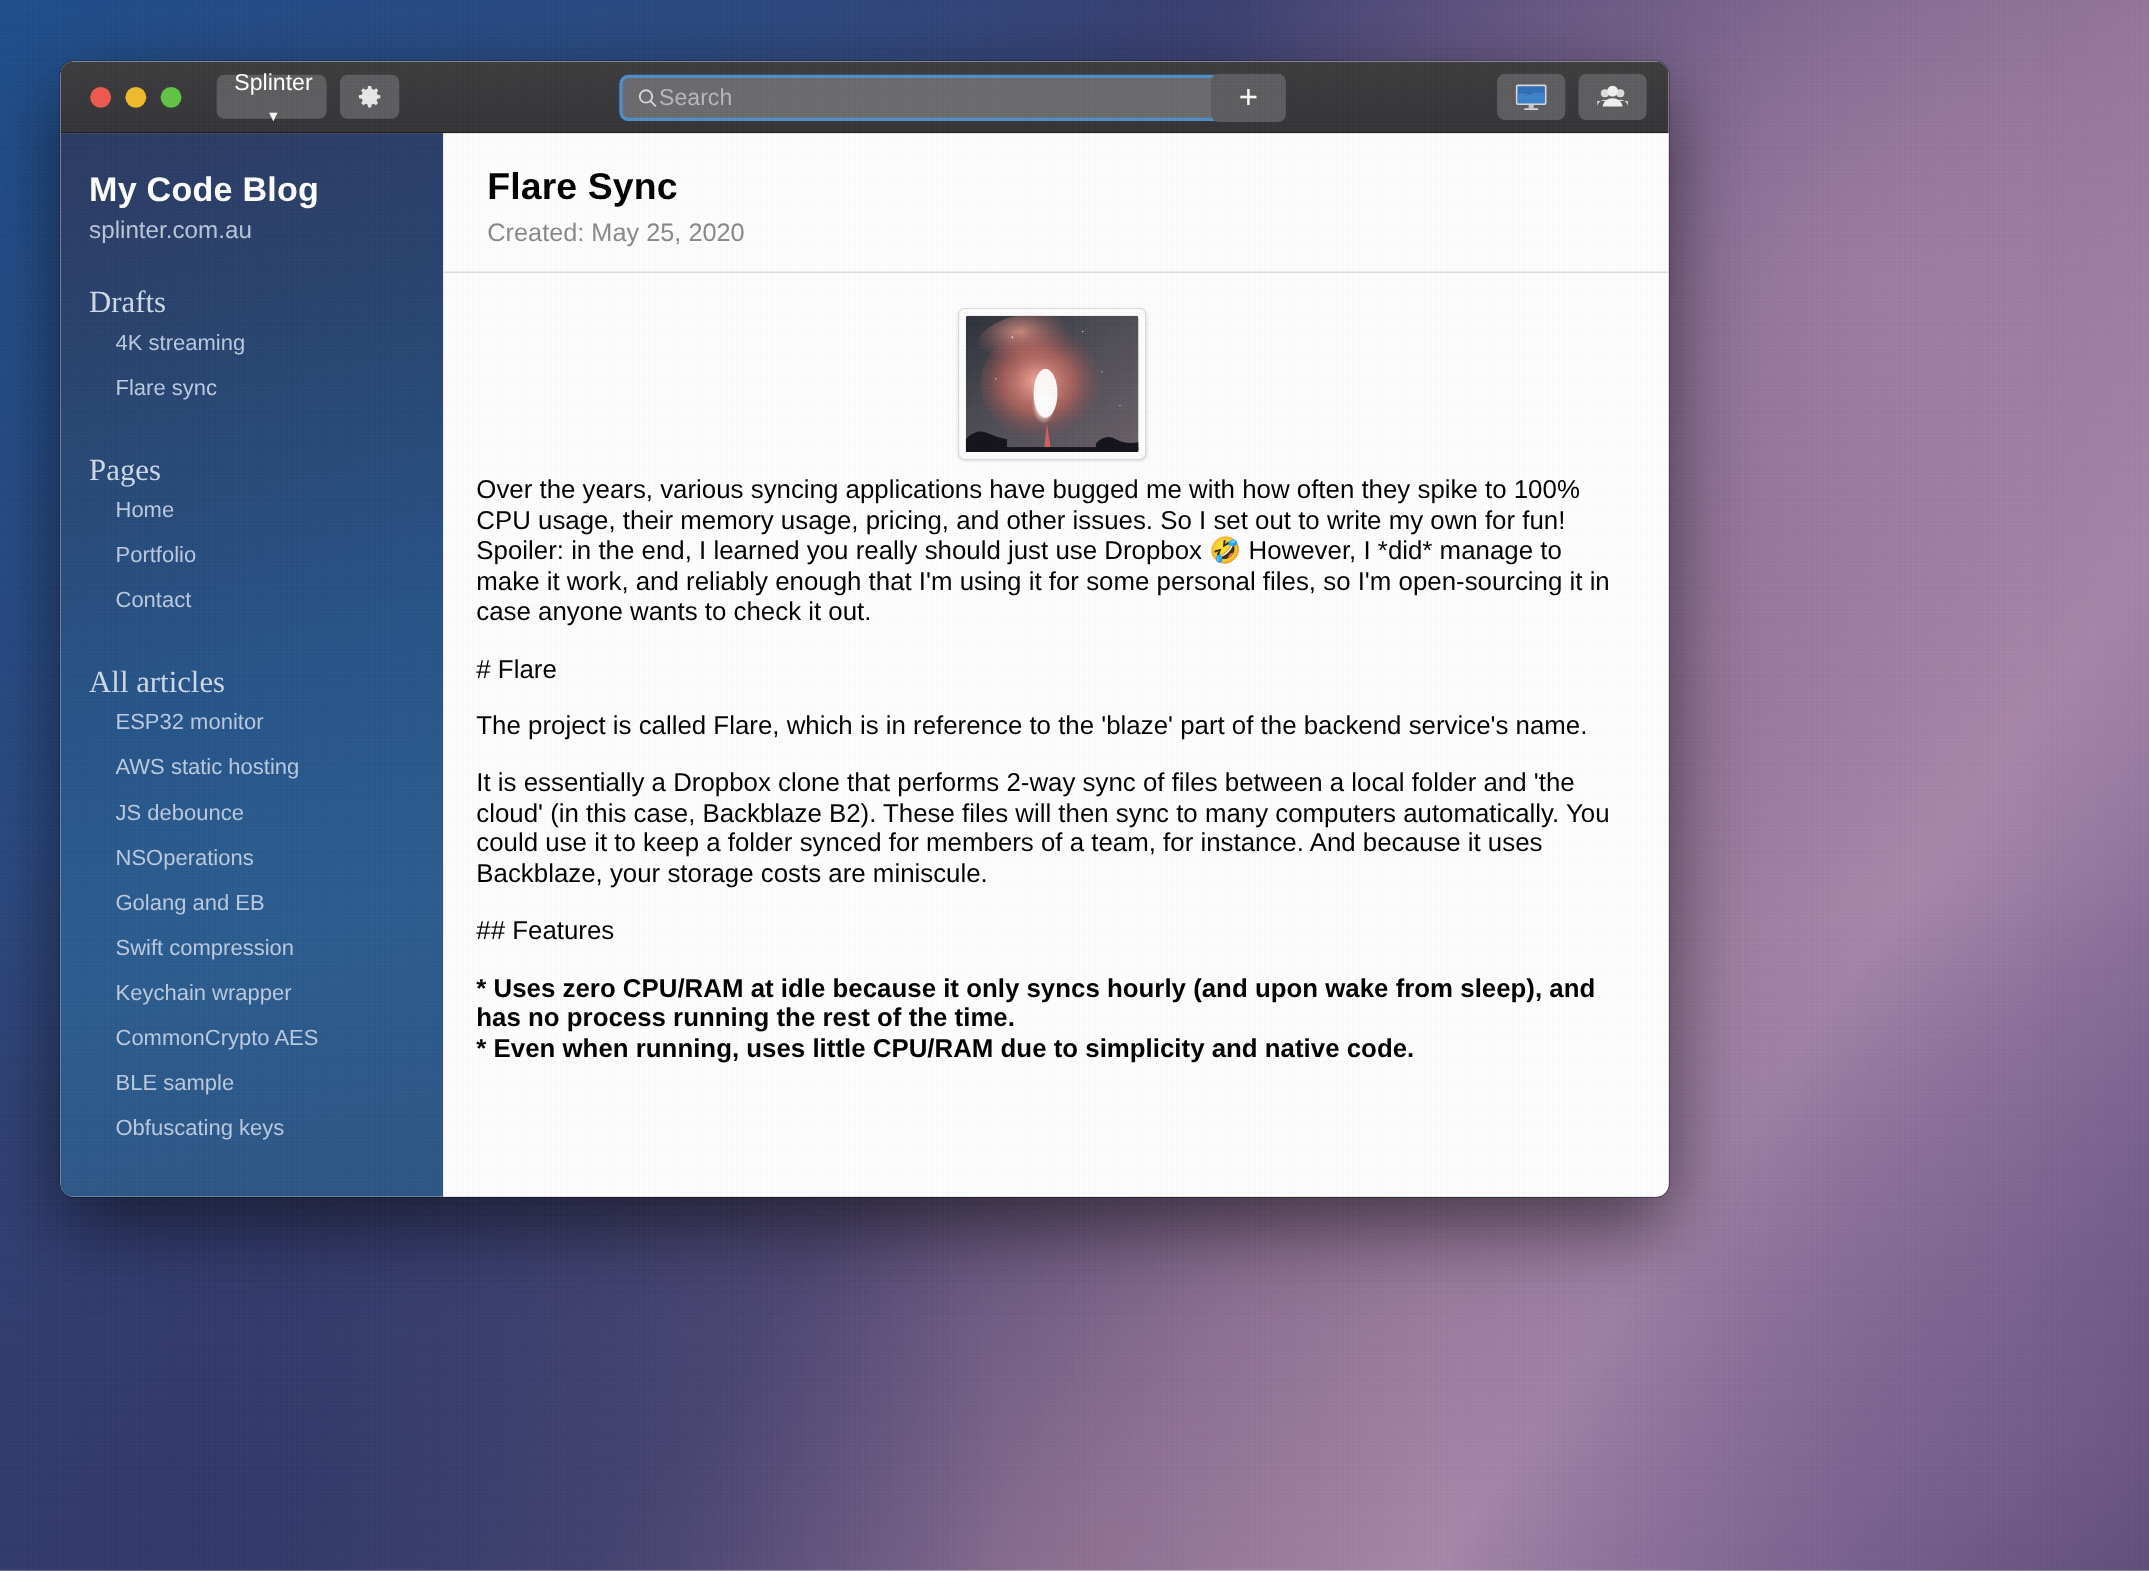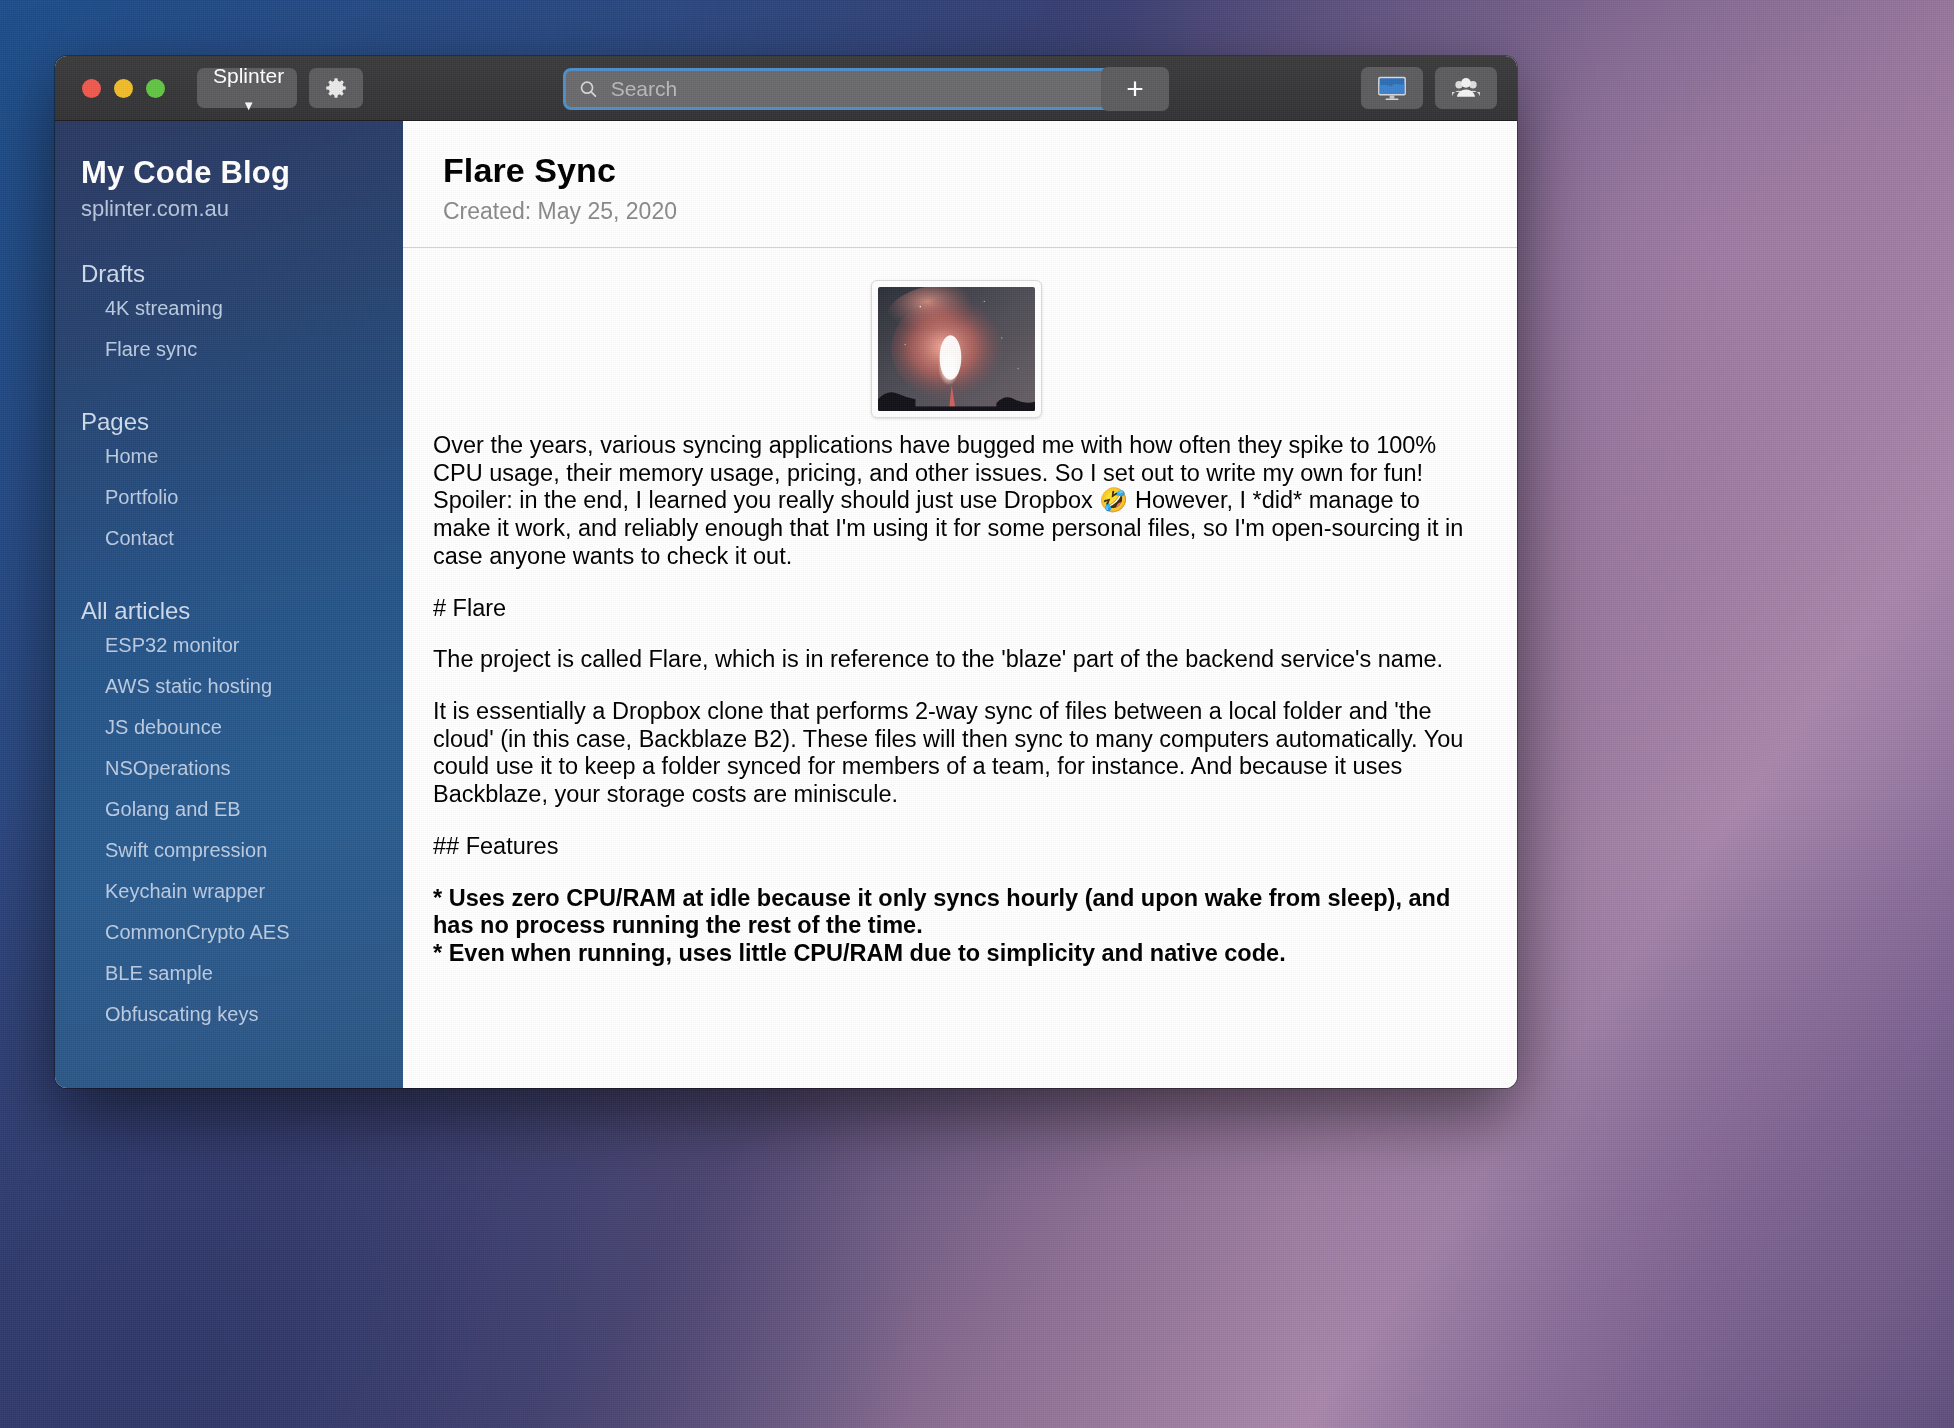--- a/index.html
+++ b/index.html
@@ -97,21 +97,21 @@
     left: 508px;
     top: 12px;
     width: 576px;
     height: 42px;
     border-radius: 8px;
     border: 3px solid #4e8fc9;
     background: #6b6b6e;
     display: flex;
     align-items: center;
     padding: 0 12px;
-    gap: 12px;
+    gap: 0;
   }
   #search-input {
     background: transparent;
     border: 0;
     outline: none;
     color: #e8e8e8;
     font-size: 21px;
     font-family: "Liberation Sans", sans-serif;
     width: 100%;
   }
@@ -154,23 +154,24 @@
     color: #ffffff;
     padding: 0 26px;
     letter-spacing: .2px;
   }
   #blog-url {
     font-size: 22px;
     color: #b9c6da;
     padding: 5px 26px 0;
   }
   .sb-section {
-    font-size: 24px;
+    font-size: 28px;
     color: #cfdaea;
     padding: 38px 26px 0;
+    font-family: Liberation Serif, serif;
   }
   .sb-item {
     font-size: 20px;
     color: #bccbe0;
     padding: 9px 26px 9px 50px;
     cursor: default;
     white-space: nowrap;
   }
 
   

